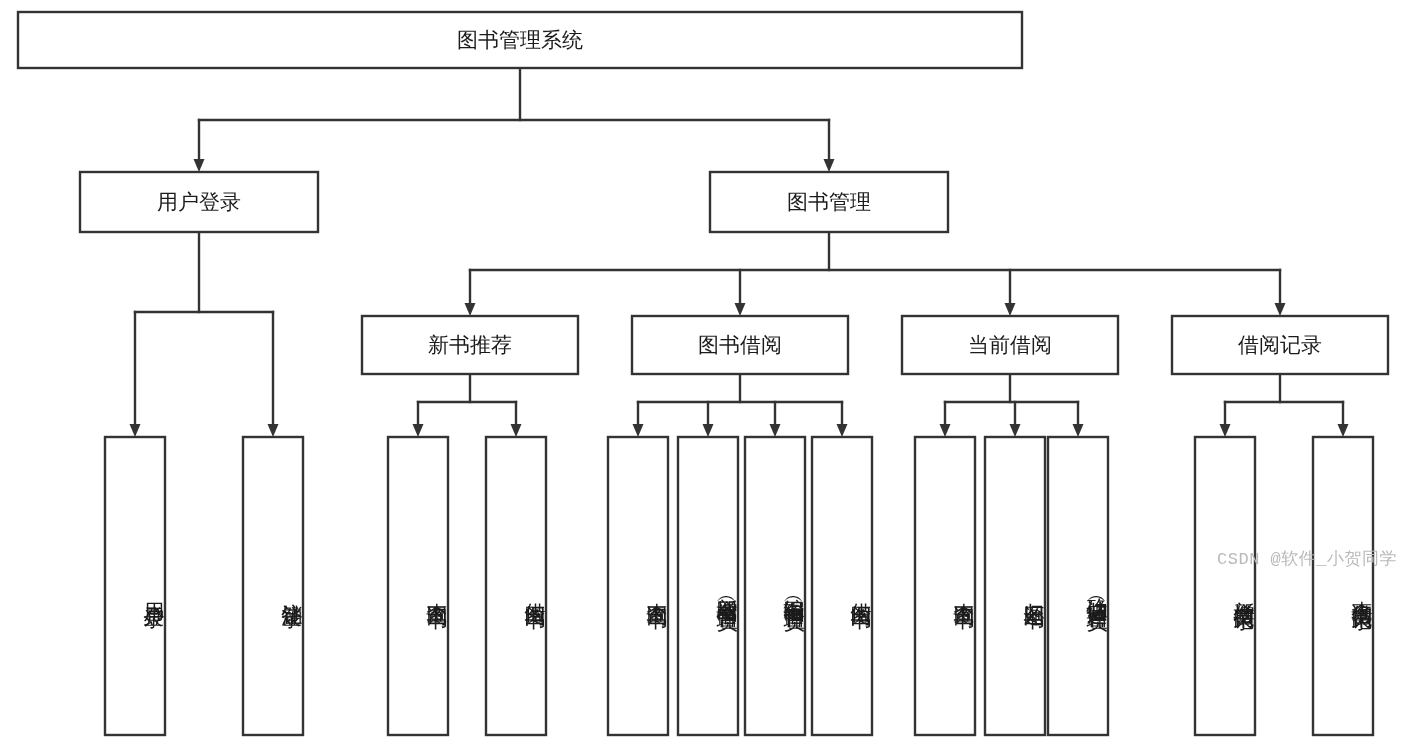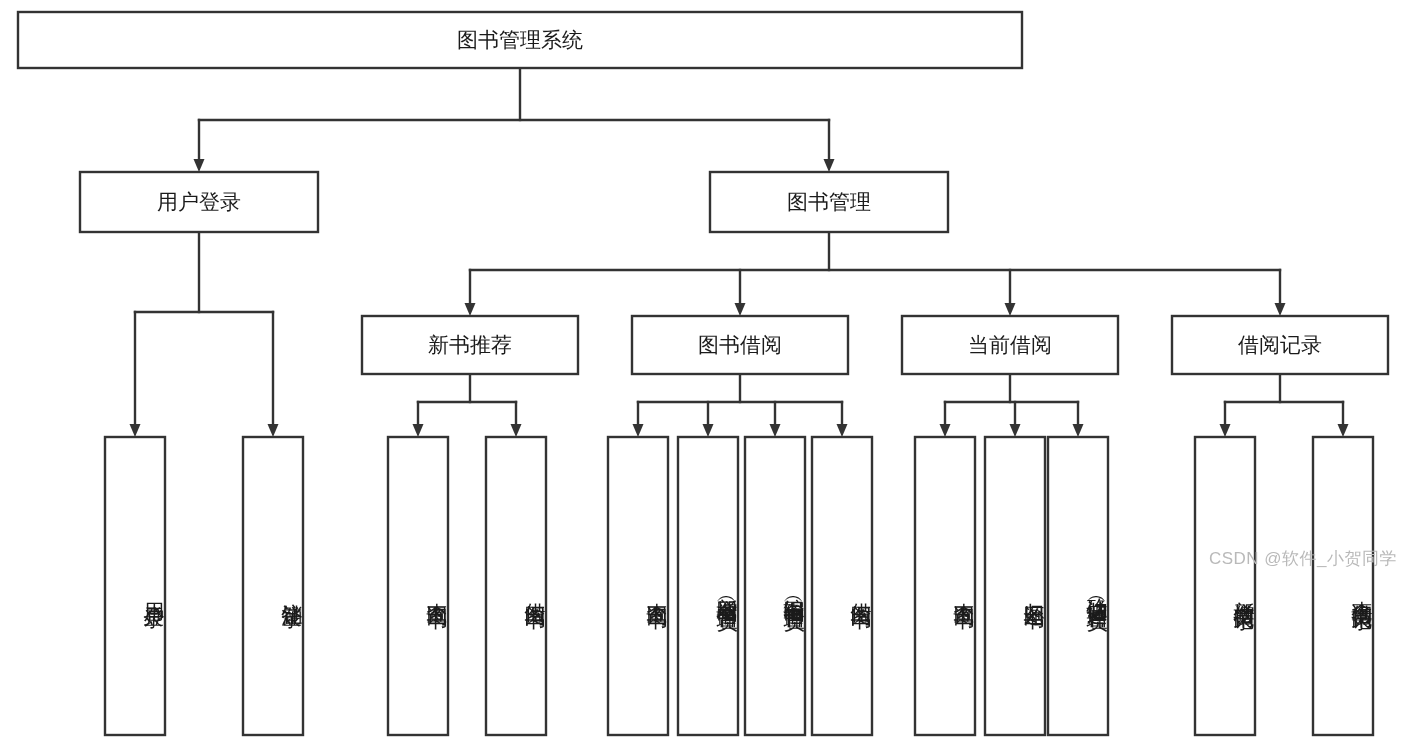--- a/index.html
+++ b/index.html
@@ -55,21 +55,21 @@
     line-height: 1.06;
     color: #1b1b1b;
     letter-spacing: 2px;
     white-space: nowrap;
     pointer-events: none;
   }
   .watermark {
     position: absolute;
     right: 8px;
     bottom: 4px;
-    font-family: Liberation Sans, sans-serif;
+    font-family: Liberation Mono, monospace;
     font-size: 17px;
     color: #b9b9b9;
     letter-spacing: 0.5px;
     white-space: nowrap;
   }
 </style>
 </head>
 <body>
 
 <div id="diagram-root">

